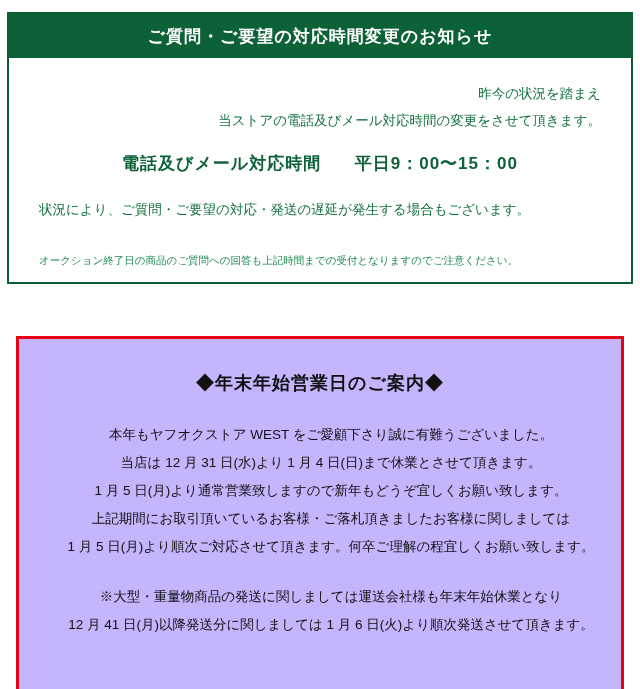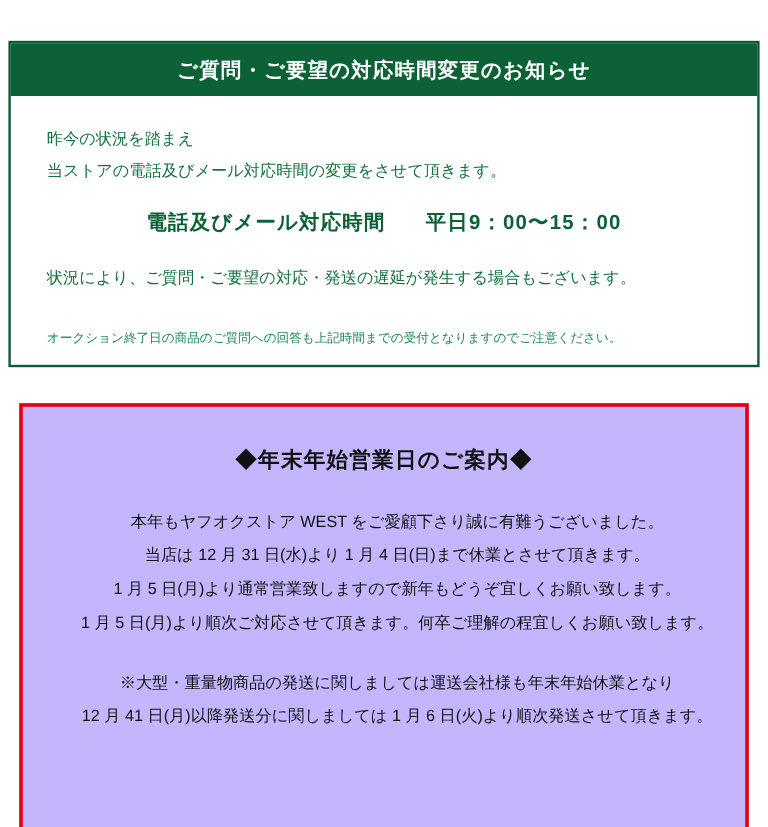--- a/index.html
+++ b/index.html
@@ -12,21 +12,21 @@
     height: 689px;
     font-family: "Liberation Sans", sans-serif;
     color: #1a1a1a;
     overflow: hidden;
   }
 
   
   .notice-green {
     position: absolute;
     left: 7px;
-    top: 34px;
+    top: 12px;
     width: 626px;
     height: 272px;
     border: 2px solid #0c5c34;
     box-sizing: border-box;
     background: #ffffff;
   }
   .notice-green-header {
     height: 44px;
     background: #0d6136;
     color: #ffffff;
@@ -38,20 +38,21 @@
     justify-content: center;
   }
   .notice-green-body {
     padding: 22px 30px 0 30px;
     color: #0d6136;
   }
   .green-line {
     font-size: 13.5px;
     line-height: 27px;
     color: #14713f;
+    text-align: right;
   }
   .green-hours {
     text-align: center;
     font-size: 17px;
     font-weight: bold;
     color: #0d6136;
     margin: 18px 0 20px 0;
     letter-spacing: 1px;
   }
   .green-hours .gap {
@@ -126,20 +127,21 @@
   </div>
 </div>
 
 <div class="notice-red">
   <div class="red-title">◆年末年始営業日のご案内◆</div>
 
   <div class="red-body">
     <div class="red-line">本年もヤフオクストア WEST をご愛顧下さり誠に有難うございました。</div>
     <div class="red-line">当店は 12 月 31 日(水)より 1 月 4 日(日)まで休業とさせて頂きます。</div>
     <div class="red-line">1 月 5 日(月)より通常営業致しますので新年もどうぞ宜しくお願い致します。</div>
+    <div class="red-line">上記期間にお取引頂いているお客様・ご落札頂きましたお客様に関しましては</div>
     <div class="red-line">1 月 5 日(月)より順次ご対応させて頂きます。何卒ご理解の程宜しくお願い致します。</div>
 
     <div class="red-gap"></div>
 
     <div class="red-line">※大型・重量物商品の発送に関しましては運送会社様も年末年始休業となり</div>
     <div class="red-line">12 月 41 日(月)以降発送分に関しましては 1 月 6 日(火)より順次発送させて頂きます。</div>
   </div>
 </div>
 
 </body></html>

